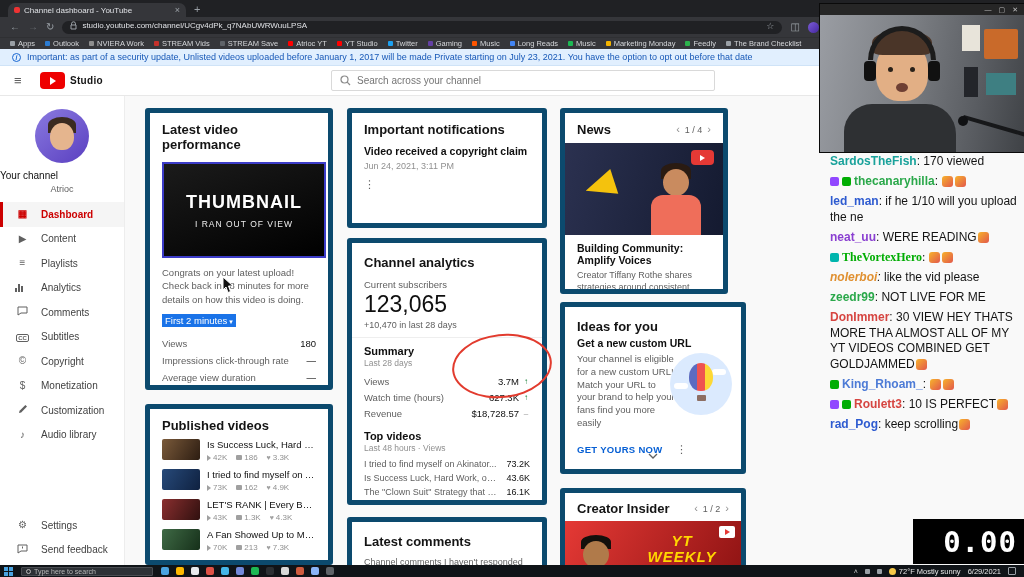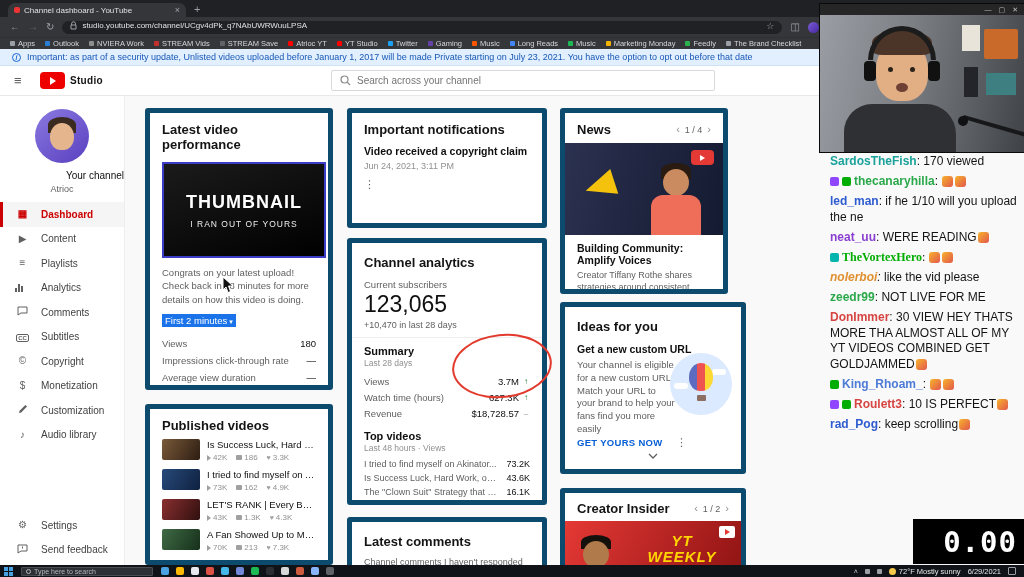--- a/index.html
+++ b/index.html
@@ -37,21 +37,21 @@
 .logo-play i{width:0;height:0;border-left:6px solid #fff;border-top:4px solid transparent;border-bottom:4px solid transparent}
 .logo b{font-size:10px;color:#141414;letter-spacing:.3px}
 .ssearch{position:absolute;left:331px;top:4px;width:384px;height:21px;border:1px solid #d9d9d9;border-radius:2px;background:#fff;display:flex;align-items:center;gap:6px;padding:0 8px}
 .ssearch input{border:none;outline:none;flex:1;font-size:10px;color:#333;font-family:inherit;background:transparent}
 
 
 .sidebar{position:absolute;left:0;top:96px;width:125px;height:469px;background:#fff;border-right:1px solid #ededed}
 .chan-avatar{position:absolute;left:35px;top:13px;width:54px;height:54px;border-radius:50%;background:linear-gradient(140deg,#8a7ae0,#5a3fc0);overflow:hidden;cursor:pointer}
 .chan-avatar .hair{position:absolute;left:13px;top:8px;width:28px;height:16px;border-radius:50% 50% 0 0;background:#3a2a20}
 .chan-avatar .face{position:absolute;left:15px;top:14px;width:24px;height:27px;border-radius:50% 50% 45% 45%;background:#e5b58e}
-.chan-label{position:absolute;top:74px;width:100%;text-align:right;font-size:10px;color:#0f0f0f}
+.chan-label{position:absolute;top:74px;width:100%;text-align:left;font-size:10px;color:#0f0f0f}
 .chan-name{position:absolute;top:88px;width:100%;text-align:center;font-size:9px;color:#606060}
 .smenu{position:absolute;top:106px;left:0;width:100%}
 .sitem{height:24.5px;display:flex;align-items:center;gap:11px;padding-left:12px;border-left:3px solid transparent;cursor:pointer}
 .sitem .ic{width:15px;text-align:center;color:#606060;font-size:10px;line-height:1}
 .sitem .lbl{font-size:10px;color:#424242;white-space:nowrap}
 .sitem.sel{border-left-color:#c00;background:#f5f5f5}
 .sitem.sel .ic,.sitem.sel .lbl{color:#c00;font-weight:700}
 .side-foot{position:absolute;bottom:3px;left:0;width:100%}
 .bars{display:inline-flex;align-items:flex-end;gap:1px;height:9px}
 .bars b{width:2px;background:#606060}
@@ -131,27 +131,27 @@
 .ni-play{position:absolute;right:9px;top:7px;width:23px;height:15px;background:#e53935;border-radius:4px;display:flex;align-items:center;justify-content:center}
 .ni-play i{width:0;height:0;border-left:5px solid #fff;border-top:3px solid transparent;border-bottom:3px solid transparent}
 .ni-hair{position:absolute;right:32px;top:20px;width:30px;height:16px;border-radius:50% 50% 0 0;background:#2a1b12}
 .ni-head{position:absolute;right:34px;top:26px;width:26px;height:27px;border-radius:50%;background:#c98b5f}
 .ni-body{position:absolute;right:22px;top:52px;width:50px;height:40px;border-radius:12px 12px 0 0;background:#ef6e5a}
 .news-body{padding:7px 12px 0}
 .news-h{font-size:10.5px;font-weight:700;color:#0f0f0f}
 .news-p{font-size:9px;color:#606060;line-height:1.35;margin-top:3px}
 
 .c-ideas{left:560px;top:302px;width:186px;height:172px;padding:10px 12px}
-.idea-h{font-size:10.5px;font-weight:700;color:#0f0f0f;margin-top:8px}
+.idea-h{font-size:10.5px;font-weight:700;color:#0f0f0f;margin-top:2px}
 .idea-p{font-size:9.5px;color:#606060;line-height:1.35;margin-top:4px;width:98px}
 .illus{position:absolute;right:9px;top:46px;width:62px;height:62px;border-radius:50%;background:#dbeafe;overflow:hidden}
 .cloud{position:absolute;background:#fff;border-radius:6px}
 .balloon{position:absolute;left:19px;top:10px;width:24px;height:28px;border-radius:50% 50% 46% 46%;background:linear-gradient(90deg,#5c6bc0 0%,#5c6bc0 34%,#ef5350 34%,#ef5350 66%,#fdd835 66%)}
 .basket{position:absolute;left:27px;top:42px;width:9px;height:6px;background:#8d6e63;border-radius:1px}
-.idea-act{display:flex;align-items:center;justify-content:space-between;margin-top:0;width:110px}
+.idea-act{display:flex;align-items:center;justify-content:space-between;margin-top:13px;width:110px}
 .chev{position:absolute;left:0;right:0;bottom:6px;text-align:center;cursor:pointer}
 
 .c-ins{left:560px;top:488px;width:186px;height:89px}
 .ins-img{position:relative;width:100%;height:58px;background:linear-gradient(120deg,#e53935,#8e1313);overflow:hidden;cursor:pointer}
 .ins-txt{position:absolute;right:16px;top:12px;color:#ffd600;font-size:15px;font-weight:700;font-style:italic;letter-spacing:1px;text-align:center;line-height:1.05;width:86px}
 .ins-head{position:absolute;left:18px;top:20px;width:26px;height:27px;border-radius:50%;background:#b07a4a}
 .ins-hair{position:absolute;left:16px;top:14px;width:30px;height:14px;border-radius:50% 50% 0 0;background:#14100c}
 .ins-play{position:absolute;right:6px;top:5px;width:16px;height:12px;background:#fff;border-radius:2px;display:flex;align-items:center;justify-content:center}
 .ins-play i{width:0;height:0;border-left:5px solid #e53935;border-top:3px solid transparent;border-bottom:3px solid transparent}
 
@@ -392,21 +392,21 @@
         </div>
     </div>
   </div>
 
   <div class="card c-latest">
     <div class="chead">
         <span class="ctitle">Latest video performance</span>
       </div>
     <div class="thumb">
       <span class="big">THUMBNAIL</span>
-      <span class="small">I RAN OUT OF YOURS</span>
+      <span class="small">I RAN OUT OF VIEW</span>
     </div>
     <p class="congrats">Congrats on your latest upload! Check back in 58 minutes for more details on how this video is doing.</p>
     <span class="range"><b style="font-weight:400">First 2 minutes</b><i>▾</i></span>
     <div class="mrows">
       <div class="mrow">
           <span class="l">Views</span>
           <span class="v">180</span>
         </div>
       <div class="mrow">
           <span class="l">Impressions click-through rate</span>

